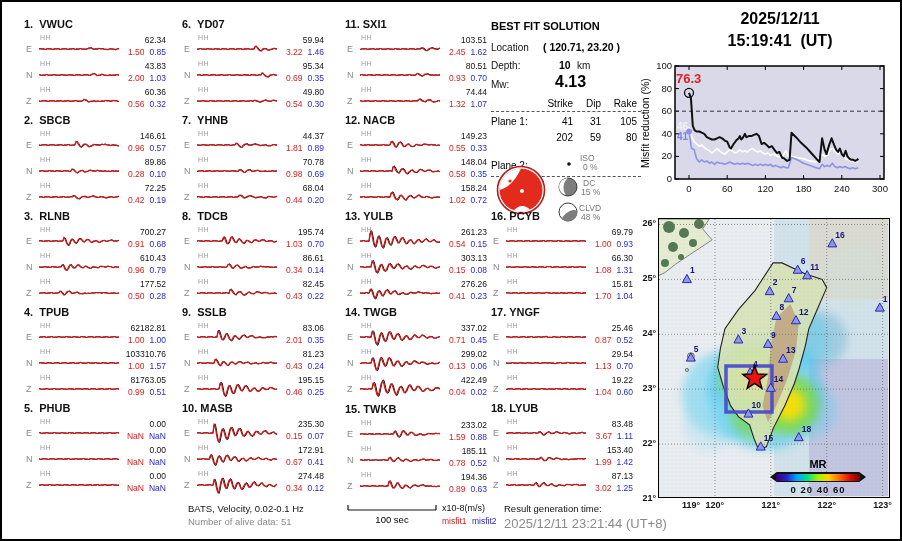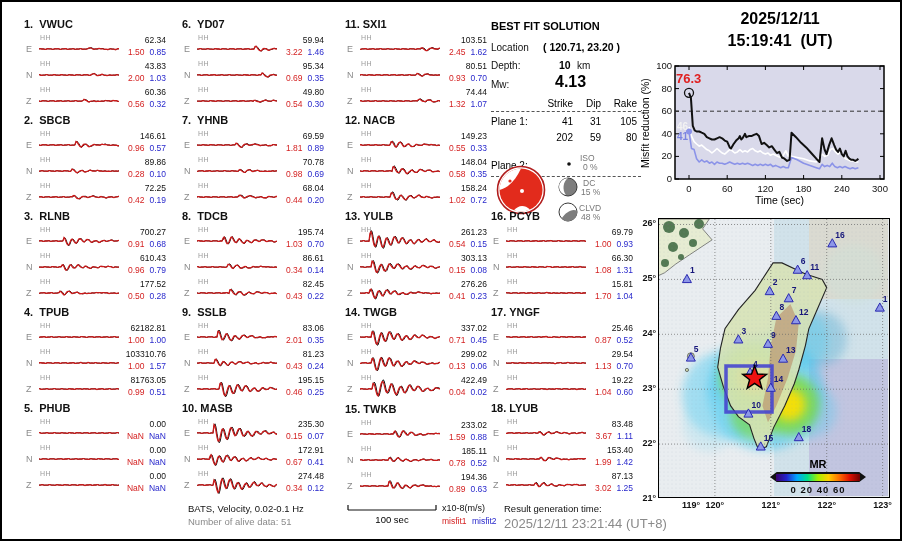--- a/index.html
+++ b/index.html
@@ -130,21 +130,20 @@
         <line x1="23" y1="53.2" x2="232" y2="53.2" stroke="#333" stroke-width="1" stroke-dasharray="4,3"></line>
         <polyline points="37.0,69.0 39.5,78.1 42.1,83.7 44.6,86.0 47.2,88.2 49.7,87.1 52.3,89.4 54.8,91.6 57.4,92.8 59.9,95.0 62.5,92.8 65.0,90.5 67.6,92.8 70.1,95.0 72.7,96.1 75.2,93.9 77.7,91.6 80.3,92.8 82.8,95.0 85.4,93.9 87.9,91.6 90.5,93.9 93.0,92.8 95.6,93.9 98.1,91.6 100.7,90.5 103.2,92.8 105.8,93.9 108.3,92.8 110.9,95.0 113.4,96.1 116.0,95.0 118.5,97.3 121.0,96.1 123.6,97.3 126.1,98.4 128.7,99.5 131.2,97.3 133.8,92.8 136.3,98.4 139.5,98.4 145.2,99.5 151.6,100.7 158.0,102.9 164.3,104.0 170.1,96.1 172.6,98.4 175.8,97.3 178.3,91.6 180.9,90.5 183.4,93.9 186.0,96.1 188.5,93.9 191.1,98.4 193.6,100.7 196.2,101.8 198.7,102.9 201.3,102.9 203.8,104.0 206.4,104.0" fill="none" stroke="#ffffff" stroke-width="1.6" stroke-linejoin="round"></polyline>
         <polyline points="37.0,73.5 39.5,90.5 42.1,91.6 44.6,100.7 47.2,104.0 49.7,101.8 52.3,104.0 54.8,102.9 57.4,105.2 59.9,104.0 62.5,106.3 65.0,104.0 67.6,105.2 70.1,105.2 72.7,106.3 75.2,105.2 77.7,104.0 80.3,105.2 82.8,106.3 85.4,105.2 87.9,106.3 90.5,105.2 93.0,106.3 95.6,105.2 98.1,106.3 100.7,107.4 103.2,106.3 105.8,107.4 108.3,106.3 110.9,107.4 113.4,106.3 116.0,107.4 118.5,106.3 121.0,108.6 123.6,107.4 126.1,108.6 128.7,109.7 131.2,108.6 133.8,109.7 136.3,109.7 139.5,99.5 145.2,101.8 151.6,105.2 158.0,107.4 164.3,109.7 167.5,110.8 170.1,106.3 172.6,108.6 175.2,107.4 177.7,108.6 180.3,105.2 182.8,108.6 185.4,109.7 187.9,108.6 190.4,109.7 193.0,108.6 195.5,109.7 198.1,110.8 200.6,109.7 203.2,110.8 206.4,109.7" fill="none" stroke="#8b93e8" stroke-width="1.6" stroke-linejoin="round"></polyline>
         <polyline points="37.0,34.8 38.9,39.6 40.8,67.9 42.7,72.4 44.6,73.5 47.2,73.5 49.7,74.7 52.3,75.8 54.8,79.2 57.4,80.3 59.9,81.5 62.5,81.5 65.0,80.3 67.6,79.2 70.1,80.3 72.7,82.6 75.2,83.7 77.7,89.4 79.0,90.5 81.6,86.0 84.1,82.6 86.7,80.3 87.9,78.1 89.2,81.5 90.5,80.3 91.8,78.1 93.0,75.8 94.3,79.2 96.8,78.1 99.4,78.1 101.9,76.9 104.5,75.8 107.0,78.1 109.6,86.0 112.1,84.8 114.7,87.1 117.2,89.4 119.8,88.2 122.3,91.6 124.9,95.0 127.4,93.9 130.0,99.5 132.5,100.7 135.1,102.9 137.6,101.8 139.5,74.7 144.0,79.2 149.1,84.8 154.2,89.4 159.2,95.0 164.3,100.7 167.5,104.0 170.1,80.3 172.6,91.6 174.5,96.1 177.1,87.1 179.6,80.3 182.2,87.1 184.1,91.6 186.0,93.9 187.9,90.5 189.8,96.1 191.7,98.4 193.6,92.8 195.5,98.4 197.4,100.7 199.4,101.8 201.3,101.8 203.2,102.9 205.1,101.8 206.4,100.7" fill="none" stroke="#111111" stroke-width="2" stroke-linejoin="round"></polyline>
         <circle cx="37" cy="34.781000000000006" r="4.5" fill="none" stroke="#111" stroke-width="1.3"></circle>
         <circle cx="37" cy="73.54" r="3" fill="#8b93e8"></circle>
         <text x="24" y="24.781000000000006" font-size="13" font-weight="bold" fill="#e02020">76.3</text>
         <text x="25" y="72.02000000000001" font-size="10" font-weight="bold" fill="#f2f2f2">46</text>
         <text x="25" y="81.80000000000001" font-size="10" font-weight="bold" fill="#7b84e0">41</text>
       </svg></div>
-  <div class="abs" style="left:673px;top:192px;width:209px;text-align:center;font-size:10.5px;">Time (sec)</div>
 
   <div id="map-holder" class="abs" style="left:656px;top:216px;width:232px;height:280px;border:1.5px solid #000;box-sizing:border-box;background:#e9edf0;"><svg width="229" height="277">
         <defs>
           <filter id="bl" x="-60%" y="-60%" width="220%" height="220%">
             <feGaussianBlur stdDeviation="5"></feGaussianBlur>
           </filter>
           <pattern id="dots" width="4" height="4" patternUnits="userSpaceOnUse">
             <circle cx="1" cy="1" r="0.55" fill="#7e93a8" fill-opacity="0.45"></circle>
           </pattern>
         </defs>
@@ -521,21 +520,21 @@
       <div class="st" style="left: 180px; top: 112px;">
         <div class="st-h">7.  YHNB</div>
         <div class="row" style="top: 18px;">
           <span class="comp">E</span>
           <span class="ch">HH</span>
           <svg class="tr" width="80" height="26">
             <path d="M0,12.99L1,13.20L2,13.07L3,13.20L4,13.36L5,12.95L6,12.51L7,12.74L8,13.08L9,13.02L10,13.08L11,13.41L12,13.28L13,12.71L14,12.60L15,12.93L16,12.97L17,12.92L18,13.28L19,13.48L20,13.04L21,12.64L22,12.81L23,12.93L24,12.79L25,13.02L26,13.48L27,13.34L28,12.84L29,12.78L30,12.92L31,12.75L32,12.75L33,13.26L34,13.50L35,13.10L36,12.85L37,12.96L38,12.82L39,12.11L40,11.28L41,11.80L42,12.76L43,13.95L44,15.21L45,15.55L46,14.60L47,13.42L48,12.68L49,12.04L50,11.62L51,12.04L52,12.88L53,13.15L54,13.02L55,13.09L56,12.92L57,12.21L58,11.77L59,12.02L60,12.29L61,12.37L62,12.89L63,13.63L64,13.71L65,13.35L66,13.28L67,13.23L68,12.82L69,12.71L70,13.31L71,13.80L72,13.75L73,13.75L74,13.80L75,13.28L76,12.54L77,12.47L78,12.82L79,12.87L80,12.93" fill="none" stroke="#111111" stroke-width="1"></path>
             <path d="M0,12.99L1,13.17L2,13.06L3,13.17L4,13.30L5,12.96L6,12.59L7,12.78L8,13.07L9,13.02L10,13.07L11,13.35L12,13.23L13,12.76L14,12.66L15,12.94L16,12.97L17,12.93L18,13.24L19,13.41L20,13.03L21,12.70L22,12.84L23,12.94L24,12.82L25,13.02L26,13.41L27,13.29L28,12.86L29,12.81L30,12.93L31,12.79L32,12.79L33,13.22L34,13.42L35,13.09L36,12.87L37,12.97L38,12.85L39,11.22L40,11.32L41,12.57L42,13.83L43,14.77L44,15.35L45,15.00L46,13.71L47,12.56L48,12.16L49,12.07L50,12.16L51,12.77L52,13.43L53,13.38L54,12.92L55,12.70L56,12.49L57,12.02L58,11.90L59,12.36L60,12.72L61,12.77L62,13.05L63,13.47L64,13.39L65,13.05L66,13.07L67,13.17L68,12.96L69,12.94L70,13.43L71,13.76L72,13.60L73,13.51L74,13.54L75,13.14L76,12.60L77,12.62L78,12.95L79,12.98L80,12.98" fill="none" stroke="#cc1a1a" stroke-width="1.3"></path>
           </svg>
           <div class="nums">
-            <div class="ampv">69.59</div>
+            <div class="ampv">44.37</div>
             <div><span class="m1">1.81</span><span class="m2">0.89</span></div>
           </div>
         </div>
         <div class="row" style="top: 44px;">
           <span class="comp">N</span>
           <span class="ch">HH</span>
           <svg class="tr" width="80" height="26">
             <path d="M0,13.51L1,13.21L2,12.86L3,12.94L4,12.88L5,12.60L6,12.81L7,13.36L8,13.39L9,13.03L10,12.99L11,13.03L12,12.68L13,12.56L14,13.06L15,13.40L16,13.18L17,13.05L18,13.16L19,12.90L20,12.50L21,12.73L22,13.24L23,13.24L24,13.08L25,13.23L26,13.17L27,12.66L28,12.52L29,12.97L30,13.20L31,13.07L32,13.19L33,13.37L34,12.97L35,12.52L36,12.72L37,13.07L38,13.02L39,13.07L40,13.40L41,13.30L42,12.78L43,11.64L44,11.72L45,12.27L46,13.08L47,14.19L48,14.71L49,13.99L50,12.88L51,12.24L52,11.82L53,11.56L54,12.04L55,12.99L56,13.33L57,13.05L58,12.93L59,12.83L60,12.39L61,12.23L62,12.78L63,13.28L64,13.23L65,13.24L66,13.50L67,13.37L68,13.00L69,13.15L70,13.55L71,13.43L72,13.13L73,13.24L74,13.27L75,12.88L76,12.78L77,13.19L78,13.28L79,12.91L80,12.80" fill="none" stroke="#111111" stroke-width="1"></path>
             <path d="M0,13.43L1,13.17L2,12.88L3,12.95L4,12.90L5,12.66L6,12.84L7,13.31L8,13.33L9,13.02L10,12.99L11,13.02L12,12.73L13,12.63L14,13.05L15,13.34L16,13.15L17,13.04L18,13.14L19,12.92L20,12.58L21,12.77L22,13.20L23,13.21L24,13.07L25,13.19L26,13.14L27,12.71L28,12.59L29,12.97L30,13.17L31,13.06L32,13.16L33,13.31L34,12.98L35,12.59L36,12.76L37,13.06L38,13.02L39,13.06L40,13.34L41,13.25L42,12.05L43,11.58L44,12.20L45,13.01L46,13.71L47,14.39L48,14.43L49,13.49L50,12.42L51,11.98L52,11.88L53,11.92L54,12.50L55,13.31L56,13.46L57,13.03L58,12.76L59,12.62L60,12.30L61,12.28L62,12.89L63,13.40L64,13.35L65,13.29L66,13.41L67,13.22L68,12.88L69,13.03L70,13.44L71,13.40L72,13.19L73,13.28L74,13.27L75,12.89L76,12.77L77,13.10L78,13.19L79,12.91L80,12.85" fill="none" stroke="#cc1a1a" stroke-width="1.3"></path>
           </svg>

